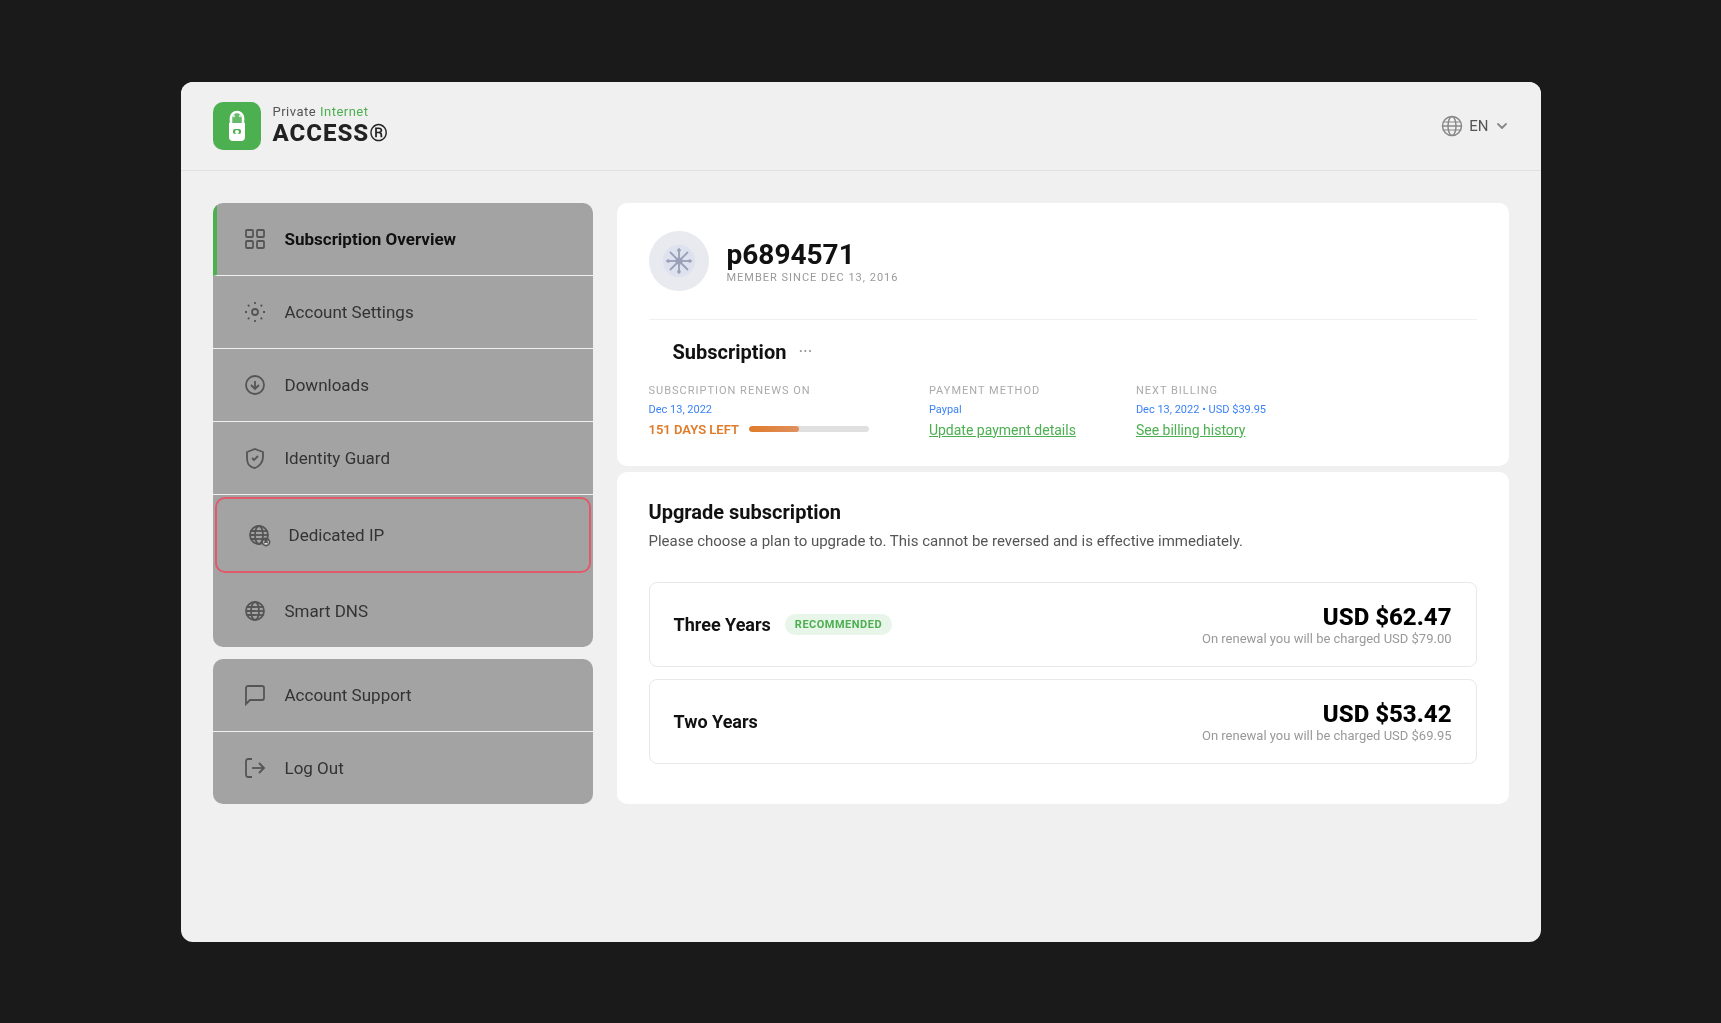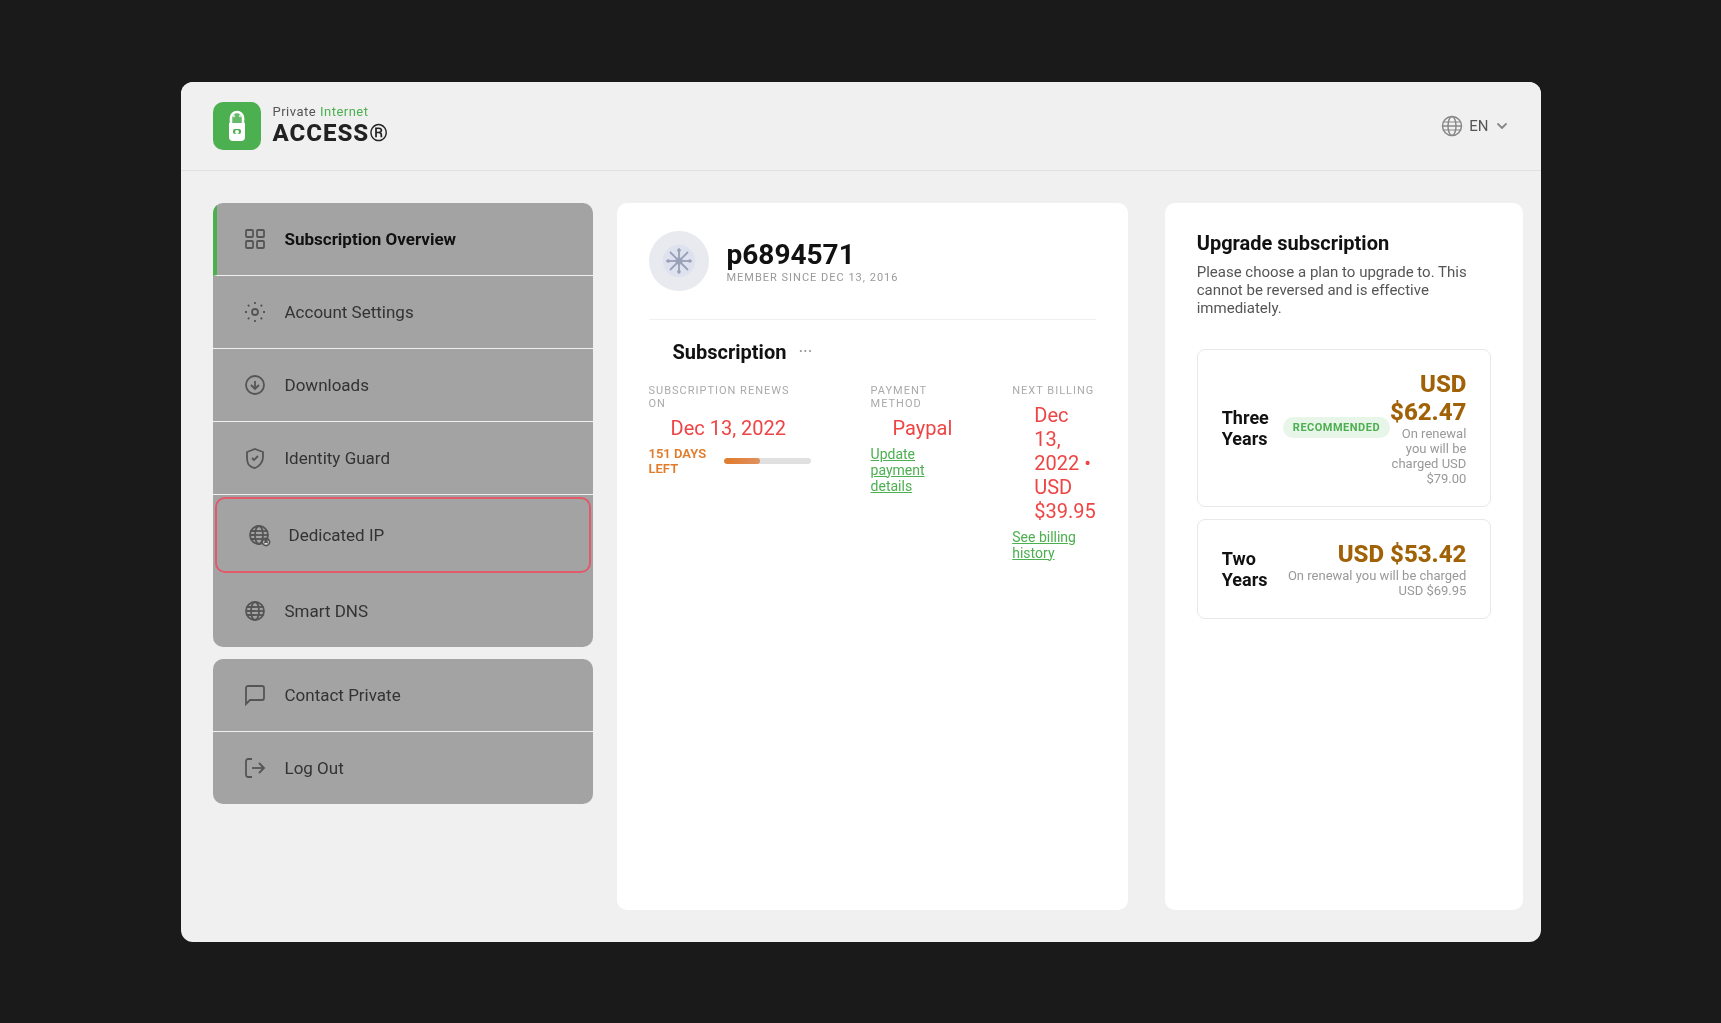--- a/index.html
+++ b/index.html
@@ -122,22 +122,22 @@
       justify-content: center;
       color: #555;
     }
     .icon-box svg {
       width: 24px;
       height: 24px;
     }
     .right-content {
       flex: 1;
       display: flex;
-      flex-direction: row;
-      gap: 37px;
+      flex-direction: column;
+      gap: 6px;
     }
     .profile-card {
       background: #fff;
       border-radius: 10px;
       padding: 28px 32px;
     }
     .profile-header {
       display: flex;
       align-items: center;
       gap: 18px;
@@ -199,24 +199,23 @@
       flex-direction: column;
       gap: 6px;
     }
     .detail-label {
       font-size: 11px;
       color: #aaa;
       letter-spacing: 1px;
       text-transform: uppercase;
     }
     .detail-value {
-      font-size: 20px;
-      color: #ef4444;
+      font-size: 11px;
+      color: #3b82f6;
       font-weight: 400;
-      margin-left: 22px;
     }
     .days-left {
       font-size: 13px;
       color: #e07b2a;
       font-weight: 600;
       display: flex;
       align-items: center;
       gap: 10px;
     }
     .progress-bar {
@@ -282,21 +281,21 @@
       border-radius: 20px;
       letter-spacing: 0.5px;
       text-transform: uppercase;
     }
     .plan-right {
       text-align: right;
     }
     .plan-price {
       font-size: 24px;
       font-weight: 800;
-      color: #a16207;
+      color: #000000;
     }
     .plan-renewal {
       font-size: 13px;
       color: #999;
     }
   </style>
 </head>
 <body>
 
 <div class="window">
@@ -414,21 +413,21 @@
       </div>
 
       <div class="sidebar-card">
 
         <div class="sidebar-item">
           <div class="icon-box">
             <svg viewBox="0 0 24 24" fill="none" stroke="currentColor" stroke-width="1.8">
               <path d="M21 15a2 2 0 01-2 2H7l-4 4V5a2 2 0 012-2h14a2 2 0 012 2z"></path>
             </svg>
           </div>
-          <span class="item-label">Contact Private</span>
+          <span class="item-label">Account Support</span>
         </div>
 
         <div class="sidebar-item">
           <div class="icon-box">
             <svg viewBox="0 0 24 24" fill="none" stroke="currentColor" stroke-width="1.8">
               <path d="M9 21H5a2 2 0 01-2-2V5a2 2 0 012-2h4"></path>
               <polyline points="16,17 21,12 16,7"></polyline>
               <line x1="21" y1="12" x2="9" y2="12"></line>
             </svg>
           </div>

